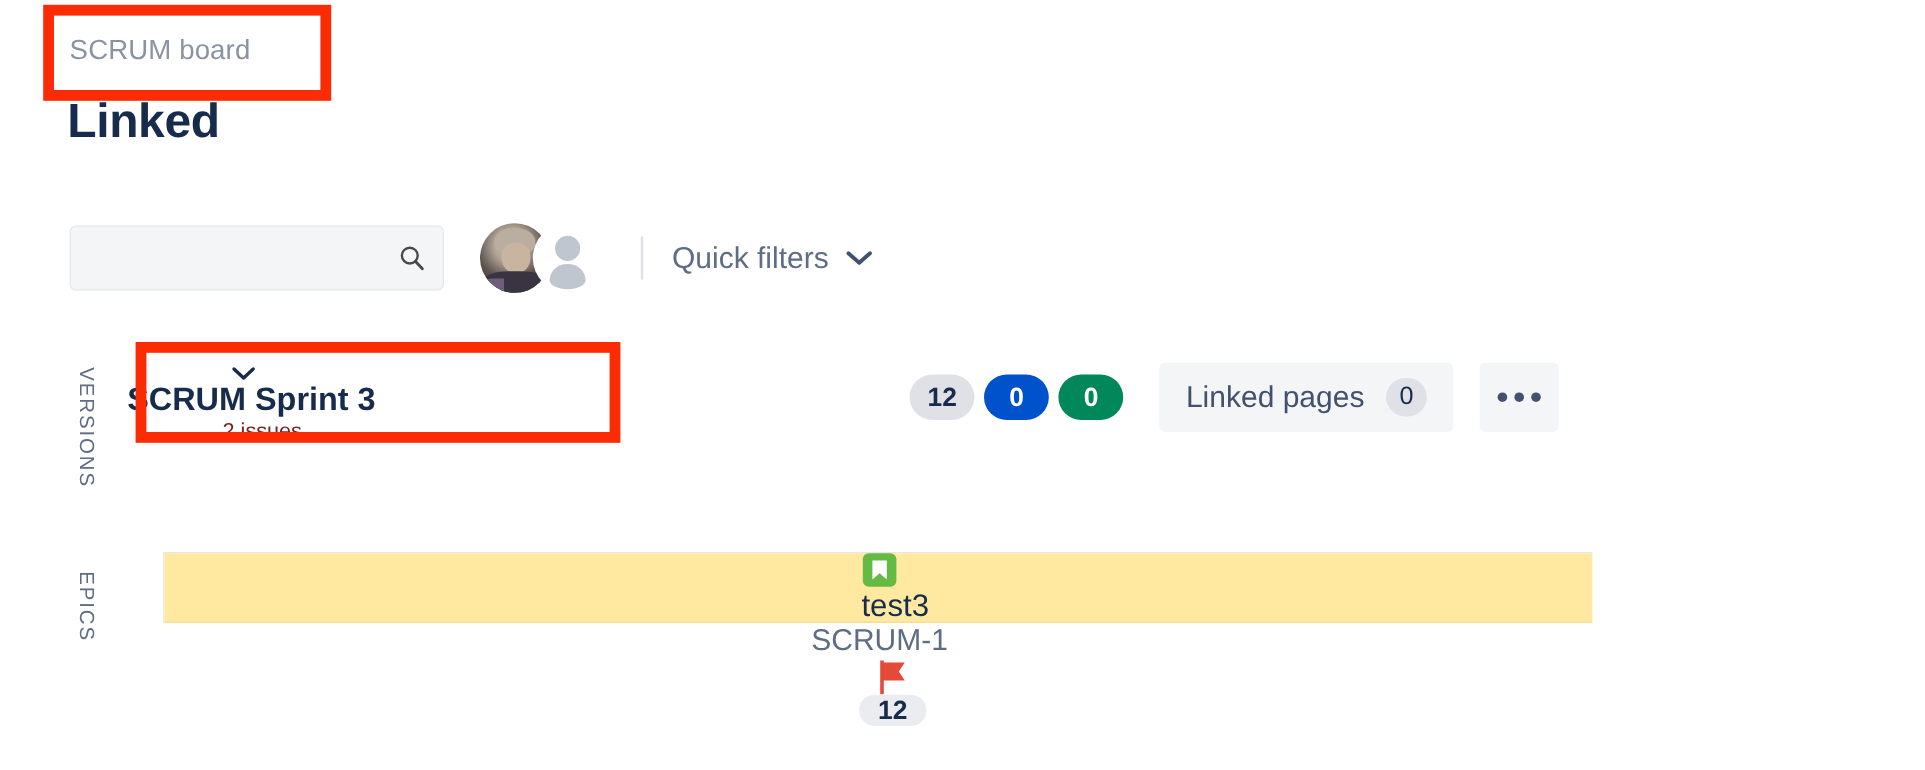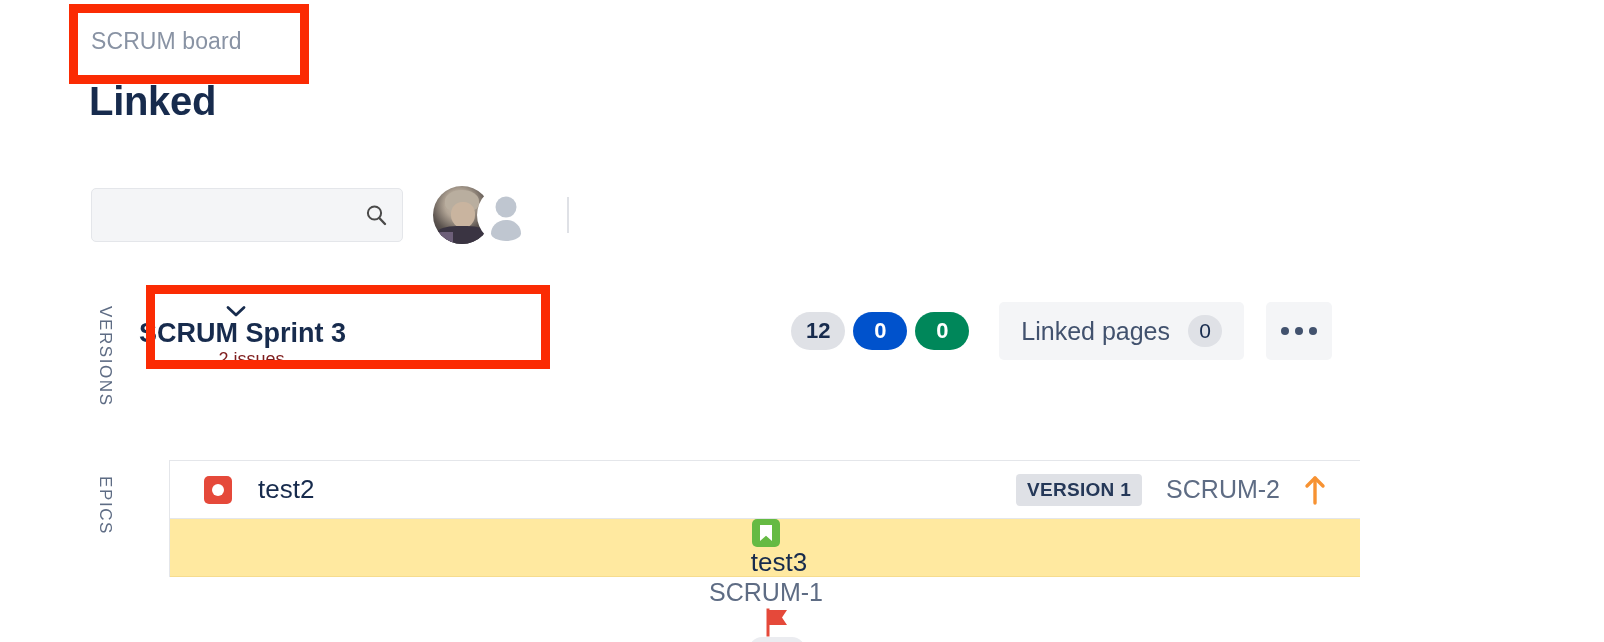--- a/index.html
+++ b/index.html
@@ -13,21 +13,20 @@
     font-family: "Liberation Sans", sans-serif;
     color: #172B4D;
     overflow: hidden;
     position: relative;
   }
 
   .page {
     position: relative;
     width: 1327px;
     height: 642px;
-    margin-left: 33px;
   }
 
   
   .breadcrumb {
     position: absolute;
     left: 58px;
     top: 28px;
     font-size: 23px;
     color: #8993A4;
     letter-spacing: 0.1px;
@@ -408,20 +407,28 @@
       <div class="avatar avatar-default">
         <svg width="58" height="58" viewBox="0 0 58 58">
           <circle cx="29" cy="21" r="10.5" fill="#BFC6D0"></circle>
           <path d="M29 34c-9.2 0-15 6.6-15 13.6 0 4 6.7 7.4 15 7.4s15-3.4 15-7.4C44 40.6 38.2 34 29 34z" fill="#BFC6D0"></path>
         </svg>
       </div>
     </div>
 
     <div class="toolbar-divider"></div>
 
+    <div class="quick-filters">
+      <span>Quick filters</span>
+      <span class="chev">
+        <svg width="22" height="14" viewBox="0 0 22 14">
+          <path d="M2 3 L11 11 L20 3" stroke="#42526E" stroke-width="3.2" fill="none" stroke-linecap="round" stroke-linejoin="round"></path>
+        </svg>
+      </span>
+    </div>
   </div>
 
   <div class="side-rail">
     <div class="rail-label rail-versions">VERSIONS</div>
     <div class="rail-label rail-epics">EPICS</div>
   </div>
 
   <div class="sprint-header">
     <span class="sprint-toggle">
       <svg width="20" height="13" viewBox="0 0 20 13">
@@ -445,35 +452,20 @@
 
     <div class="more-btn">
       <span class="dot3"></span>
       <span class="dot3"></span>
       <span class="dot3"></span>
     </div>
   </div>
 
   <div class="issue-list">
 
-    <div class="issue-row">
-      <span class="issue-type-icon icon-bug">
-        <span class="inner"></span>
-      </span>
-      <span class="issue-summary">test2</span>
-      <span class="issue-spacer"></span>
-      <span class="version-lozenge">VERSION 1</span>
-      <span class="issue-key">SCRUM-2</span>
-      <span class="priority-icon">
-        <svg width="22" height="30" viewBox="0 0 22 30">
-          <path d="M11 3 L11 28" stroke="#F79232" stroke-width="3.4" stroke-linecap="round"></path>
-          <path d="M3 11 L11 3 L19 11" stroke="#F79232" stroke-width="3.4" fill="none" stroke-linecap="round" stroke-linejoin="round"></path>
-        </svg>
-      </span>
-    </div>
 
     <div class="issue-row selected">
       <span class="issue-type-icon icon-story">
         <svg width="16" height="18" viewBox="0 0 16 18">
           <path d="M2 1 h12 v16 l-6 -5.3 l-6 5.3 z" fill="#ffffff"></path>
         </svg>
       </span>
       <span class="issue-summary">test3</span>
       <span class="issue-spacer"></span>
       <span class="issue-key">SCRUM-1</span>

